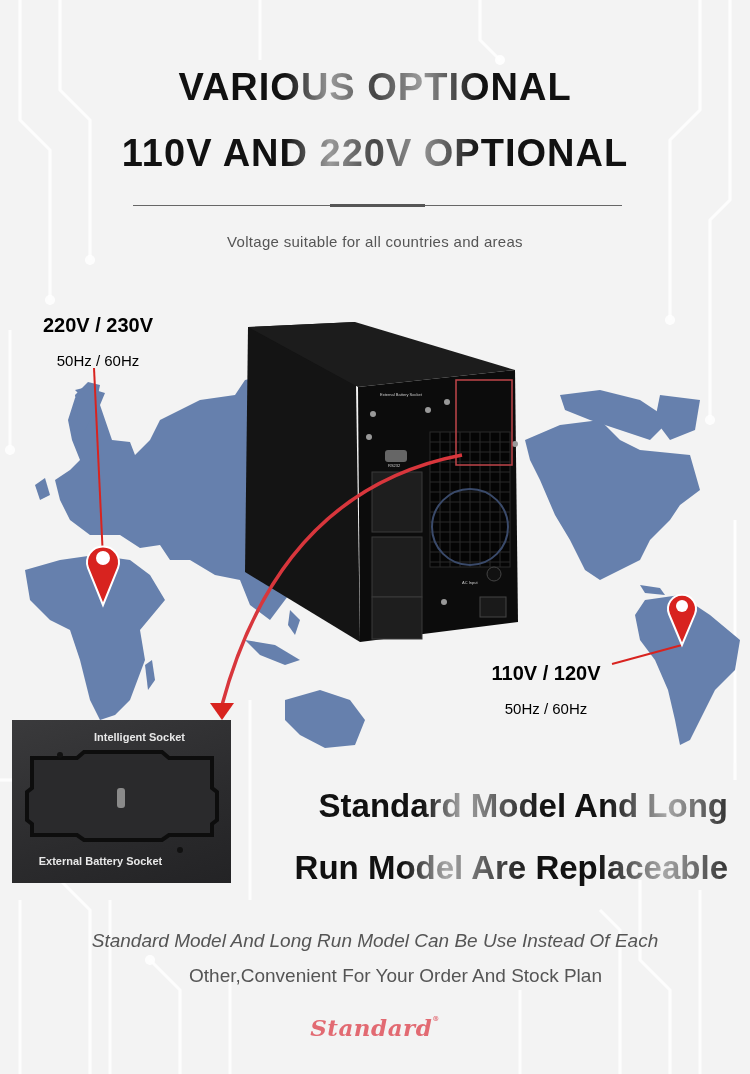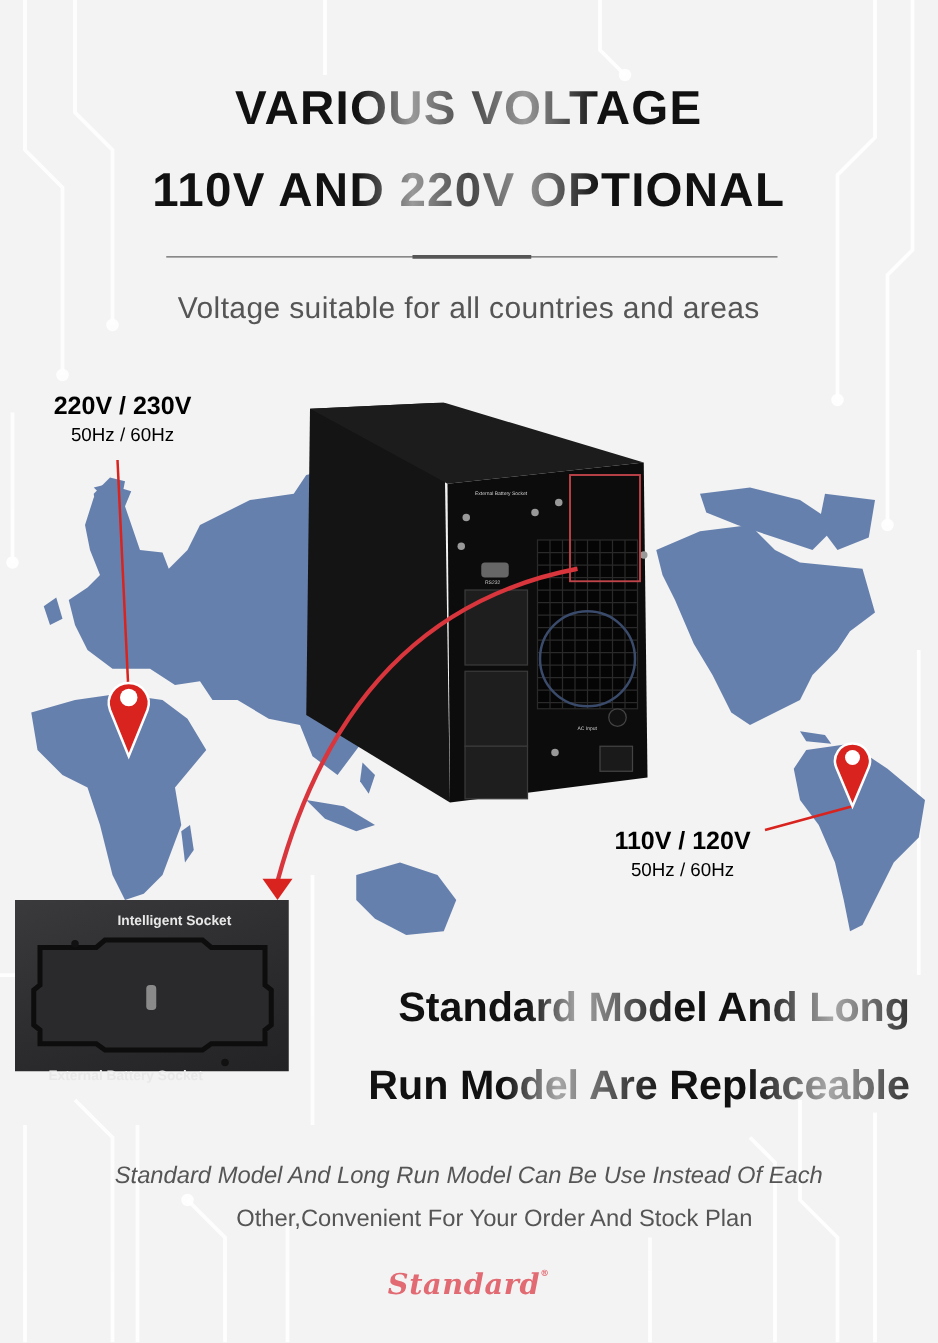--- a/index.html
+++ b/index.html
@@ -15,32 +15,32 @@
       font-weight: bold; letter-spacing: 1px; z-index: 3;
       background: linear-gradient(90deg, #111 0%, #111 38%, #9a9a9a 44%, #444 50%, #9a9a9a 56%, #111 64%, #111 100%);
       -webkit-background-clip: text; background-clip: text; color: transparent;
     }
     .h1 { top: 66px; font-size: 38px; }
     .h2 { top: 132px; font-size: 38px; }
     .divider-line { position: absolute; top: 205px; left: 133px; width: 489px; height: 1px; background: #666; z-index: 3; }
     .divider-thick { position: absolute; top: 204px; left: 330px; width: 95px; height: 3px; background: #555; z-index: 4; }
     .subtitle {
       position: absolute; top: 233px; left: 0; width: 750px; text-align: center;
-      font-size: 24px; color: #555; z-index: 3; letter-spacing: 0.3px;
+      font-size: 15px; color: #555; z-index: 3; letter-spacing: 0.3px;
     }
     .map { position: absolute; left: 0; top: 300px; z-index: 1; }
     .volt-label { position: absolute; z-index: 5; text-align: center; color: #000000; }
     .volt-label .big { font-size: 20px; font-weight: bold; display: block; }
-    .volt-label .small { font-size: 15px; display: block; margin-top: 3px; }
+    .volt-label .small { font-size: 15px; display: block; margin-top: 15px; }
     .left-label { left: 30px; top: 314px; width: 136px; }
     .right-label { left: 478px; top: 662px; width: 136px; }
     .ups { position: absolute; left: 240px; top: 322px; z-index: 4; }
     .overlay { position: absolute; left: 0; top: 0; z-index: 6; pointer-events: none; }
     .inset {
-      position: absolute; left: 12px; top: 720px; width: 219px; height: 137px; z-index: 6;
+      position: absolute; left: 12px; top: 720px; width: 219px; height: 163px; z-index: 6;
       background: linear-gradient(160deg, #3a3a3c 0%, #2b2b2d 60%, #232325 100%);
     }
     .inset-label {
       position: absolute; left: 0; width: 100%; text-align: center;
       font-size: 11px; font-weight: bold; color: #e8e8e8;
     }
     .inset-top { top: 11px; left: 18px; }
     .inset-bottom { top: 135px; left: -21px; }
     .product-title {
       position: absolute; right: 22px; text-align: right; font-weight: bold; font-size: 33px; z-index: 3;
@@ -92,21 +92,21 @@
     <circle cx="90" cy="260" r="5"></circle>
     <circle cx="670" cy="320" r="5"></circle>
     <circle cx="710" cy="420" r="5"></circle>
     <circle cx="10" cy="450" r="5"></circle>
     <circle cx="120" cy="760" r="5"></circle>
     <circle cx="500" cy="60" r="5"></circle>
     <circle cx="150" cy="960" r="5"></circle>
   </g>
 </svg>
 
-<h1 class="headline h1">VARIOUS VOLTAGE</h1>
+<h1 class="headline h1">VARIOUS OPTIONAL</h1>
 <h1 class="headline h2">110V AND 220V OPTIONAL</h1>
 <div class="divider-line"></div>
 <div class="divider-thick"></div>
 <p class="subtitle">Voltage suitable for all countries and areas</p>
 
 <svg class="map" width="750" height="480" viewBox="0 300 750 480">
   <g fill="#6680ad">
 
     <path d="M75 398 L95 390 L105 393 L100 405 L112 440 L130 442 L135 455 L150 440 L160 420 L200 400 L235 395 L245 380 L280 372 L300 382 L330 378 L340 420 L335 470 L345 520 L330 560 L300 580 L285 600 L270 620 L250 605 L240 580 L215 575 L190 560 L170 560 L160 545 L140 548 L120 535 L90 535 L70 520 L60 500 L55 480 L70 470 L80 460 L72 440 L68 420 Z"></path>
     <path d="M75 395 L88 382 L100 385 L95 410 L85 430 L78 420 Z"></path>

